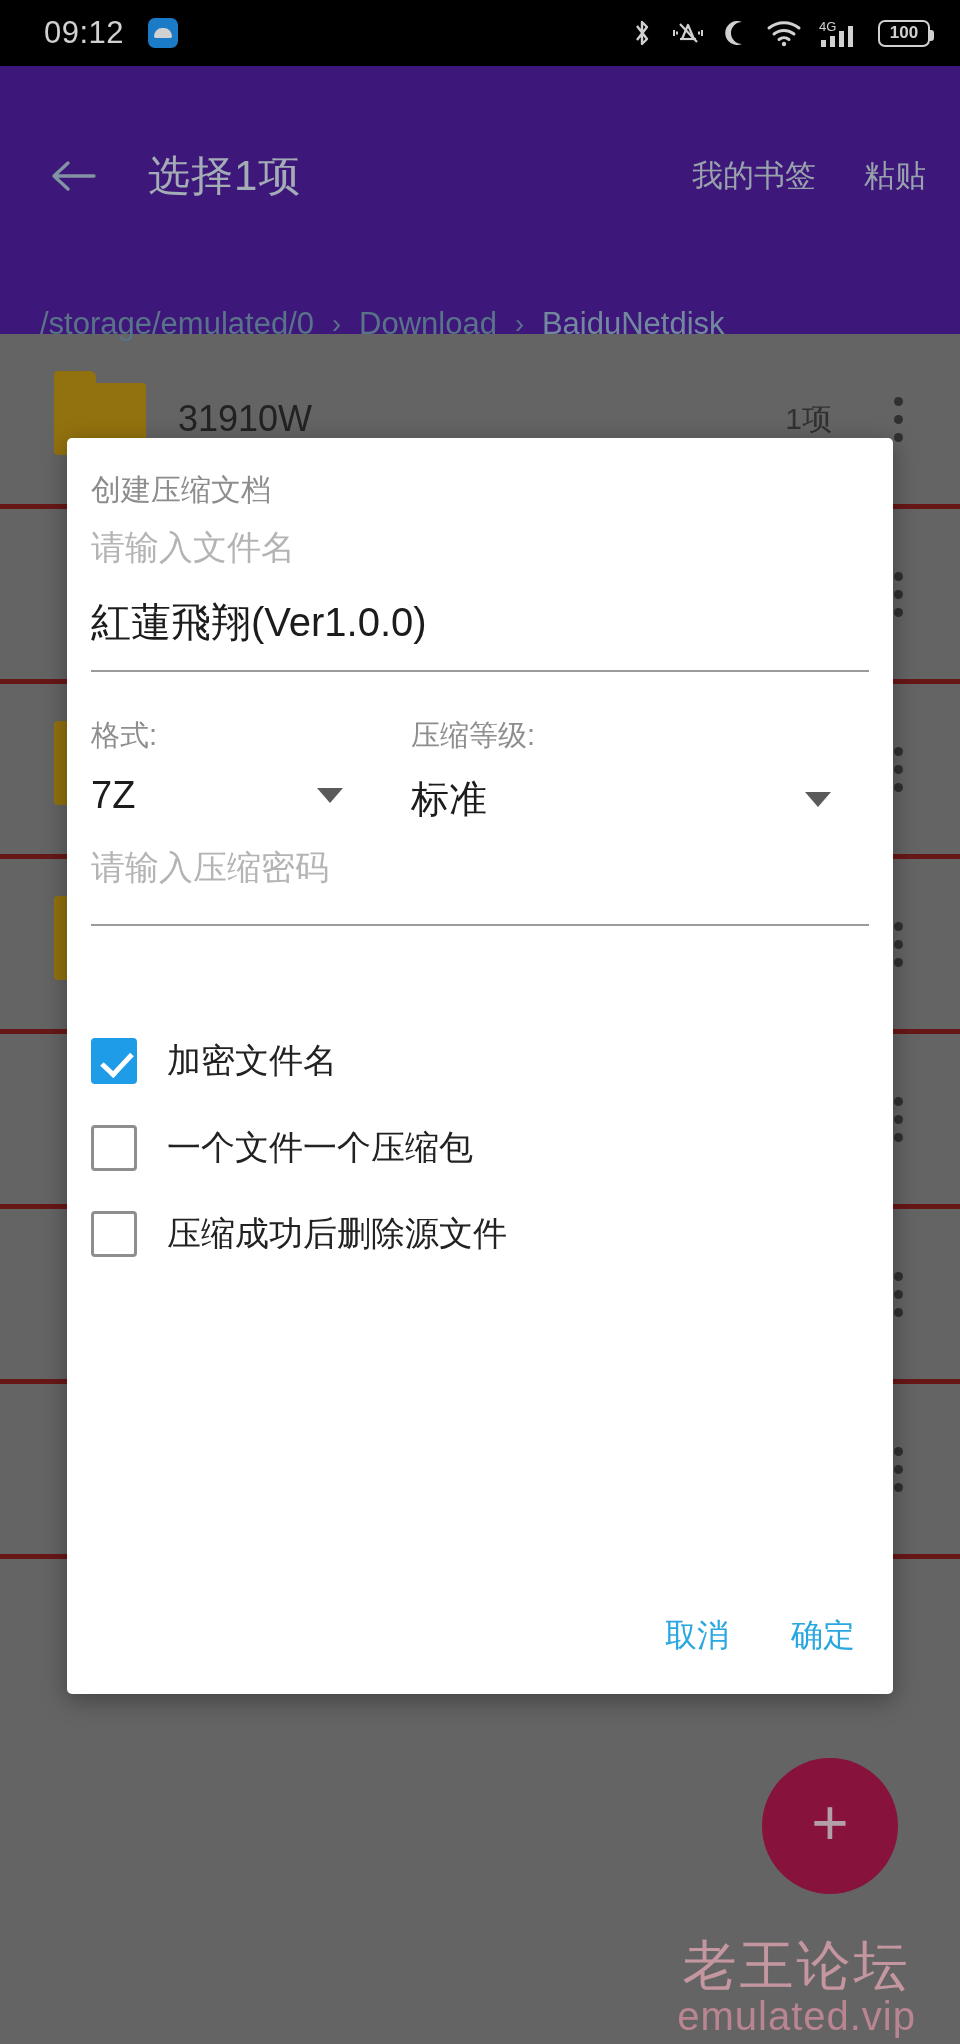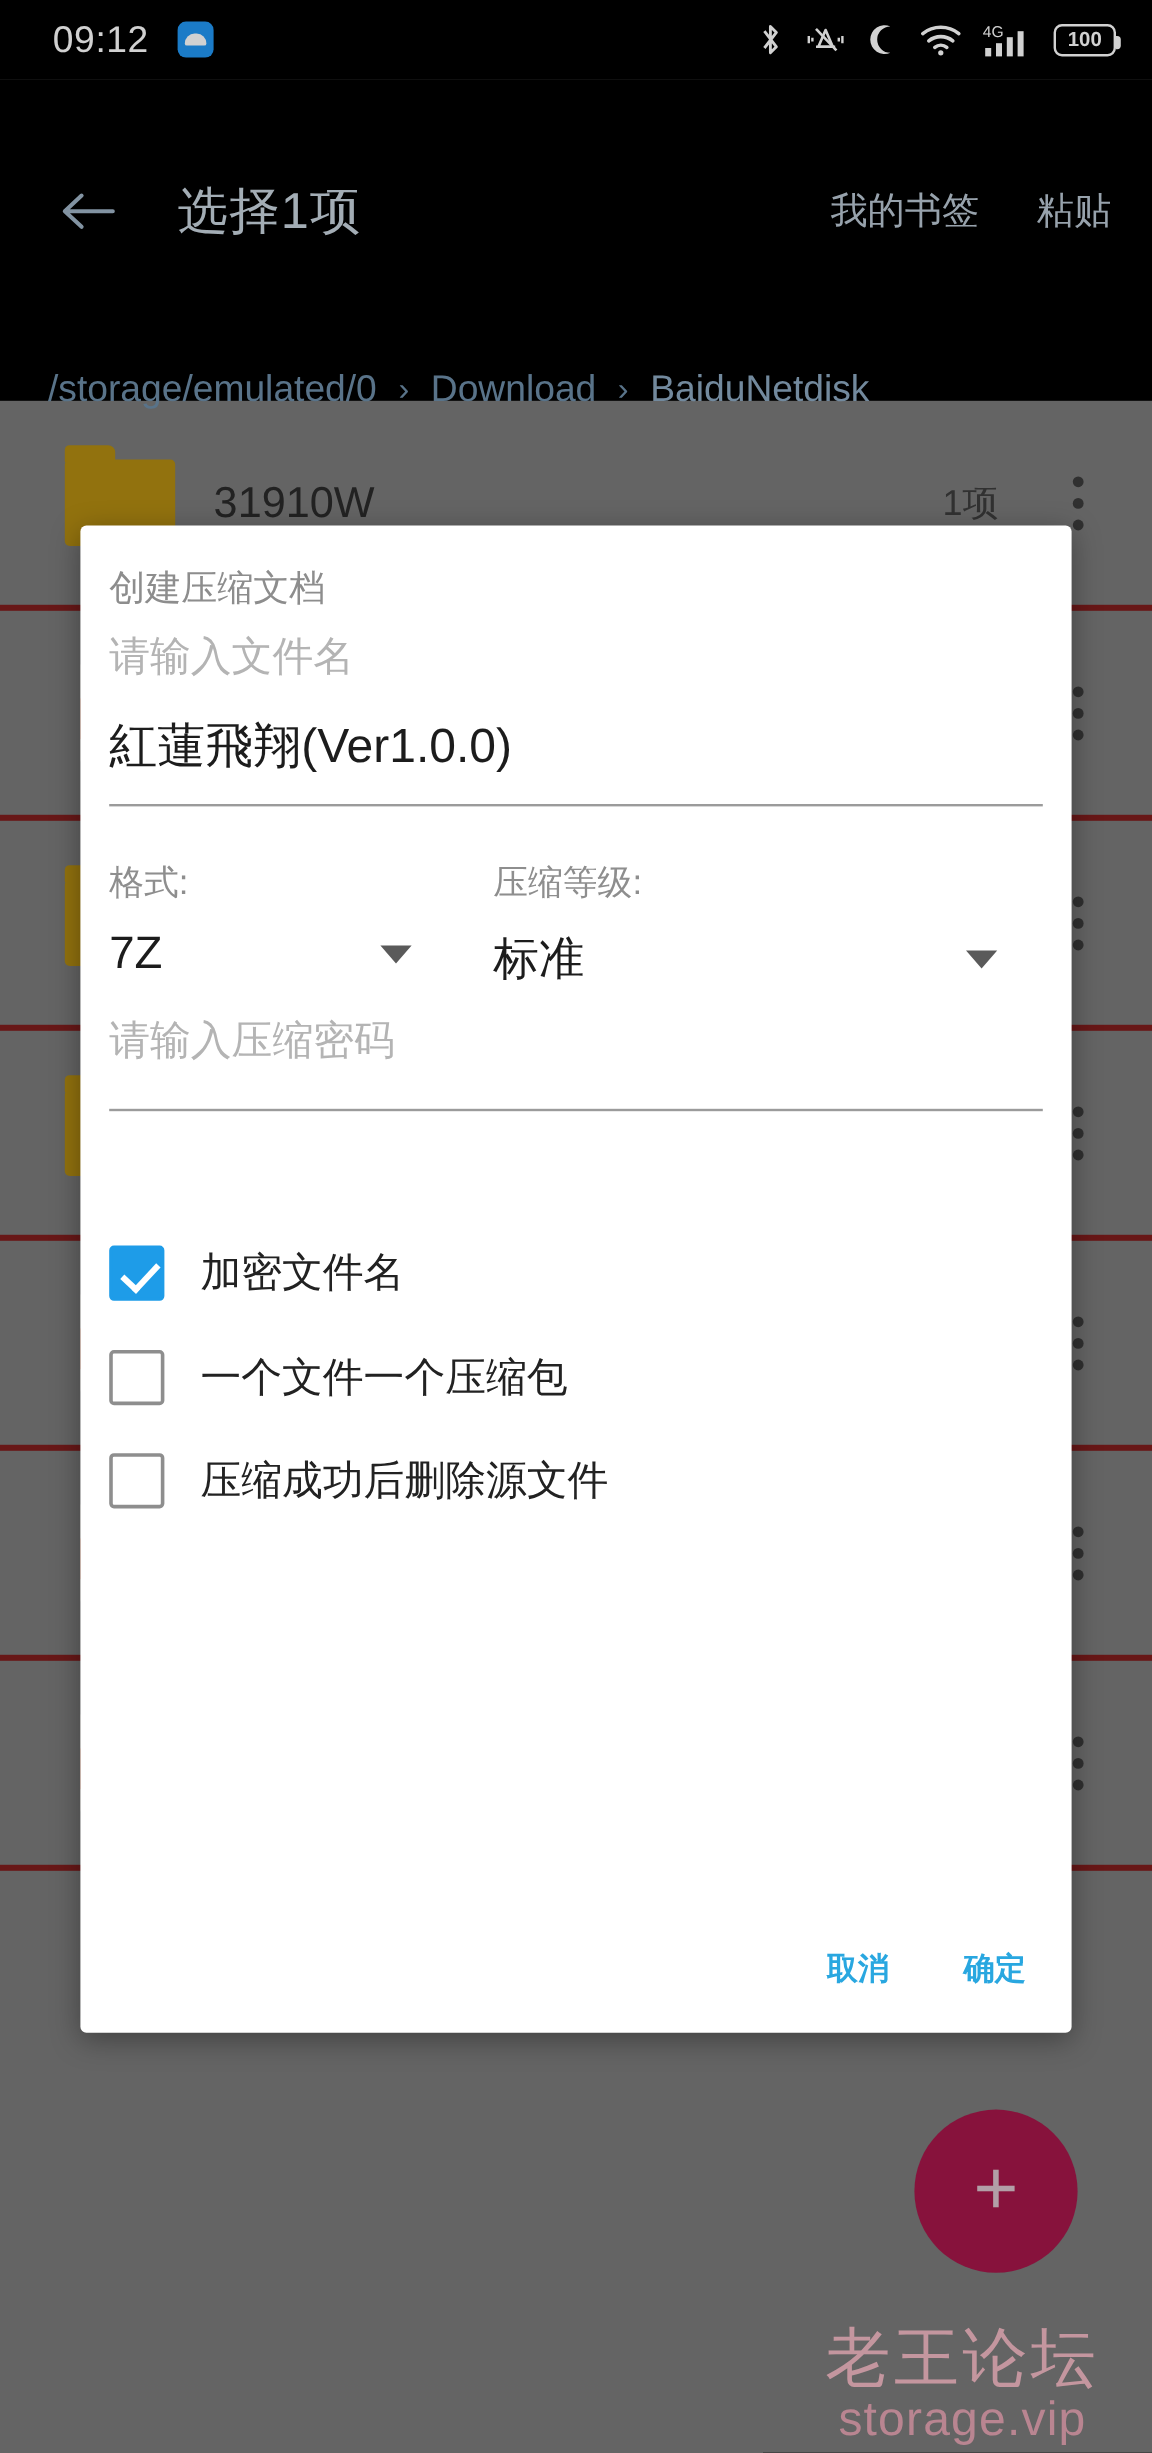--- a/index.html
+++ b/index.html
@@ -35,21 +35,21 @@
     font-size:17px; color:#fff; font-weight:600;text-align:right;
   }
   #sb-batt::after{
     content:""; position:absolute; right:-6px; top:8px; width:4px; height:11px;
     background:#fff; border-radius:0 3px 3px 0;
   }
 
   
   #appbar {
     position:absolute; top:66px; left:0; width:960px; height:268px;
-    background:#000000;
+    background:#4c1d95;
   }
   #ab-top { position:relative; height:172px; }
   #back-btn {
     position:absolute; left:46px; top:110px; width:54px; height:54px;
     transform:translateY(-50%);
     display:flex; align-items:center; justify-content:center; cursor:pointer;
   }
   #ab-title {
     position:absolute; left:148px; top:110px; transform:translateY(-50%);
     font-size:42px; color:#c7d3dd; letter-spacing:1px; white-space:nowrap;
@@ -173,21 +173,21 @@
   #split-chev {
     position:absolute; right:16px; bottom:26px;
     font-size:34px; color:#3a3a3a; cursor:pointer; line-height:1;
   }
   #split-unit { font-size:32px; color:#6f6f6f; margin-left:18px; padding-bottom:12px; white-space:nowrap; }
 
   #dlg-buttons {
     position:absolute; right:38px; bottom:36px;
     display:flex; align-items:center; gap:62px;
   }
-  .dlg-btn { font-size:26px; color:#29a7e0; font-weight:700; cursor:pointer; }
+  .dlg-btn { font-size:32px; color:#29a7e0; font-weight:400; cursor:pointer; }
 </style>
 </head>
 <body>
 
 <div id="screen">
 
   <div id="statusbar">
     <div id="sb-clock">09:12</div>
     <div id="sb-appicon"></div>
     <div id="sb-right">
@@ -340,21 +340,21 @@
         </div>
     </div>
 
   </div>
 
   <div id="fab">
     <span>+</span>
   </div>
   <div id="wm">
     <div id="wm-cn">老王论坛</div>
-    <div id="wm-en">storage.vip</div>
+    <div id="wm-en">emulated.vip</div>
   </div>
 
   <div id="scrim"></div>
 
   <div id="dialog">
 
     <div id="dlg-title">创建压缩文档</div>
 
     <div class="fld" id="name-field">
       <div class="fld-hint">请输入文件名</div>

